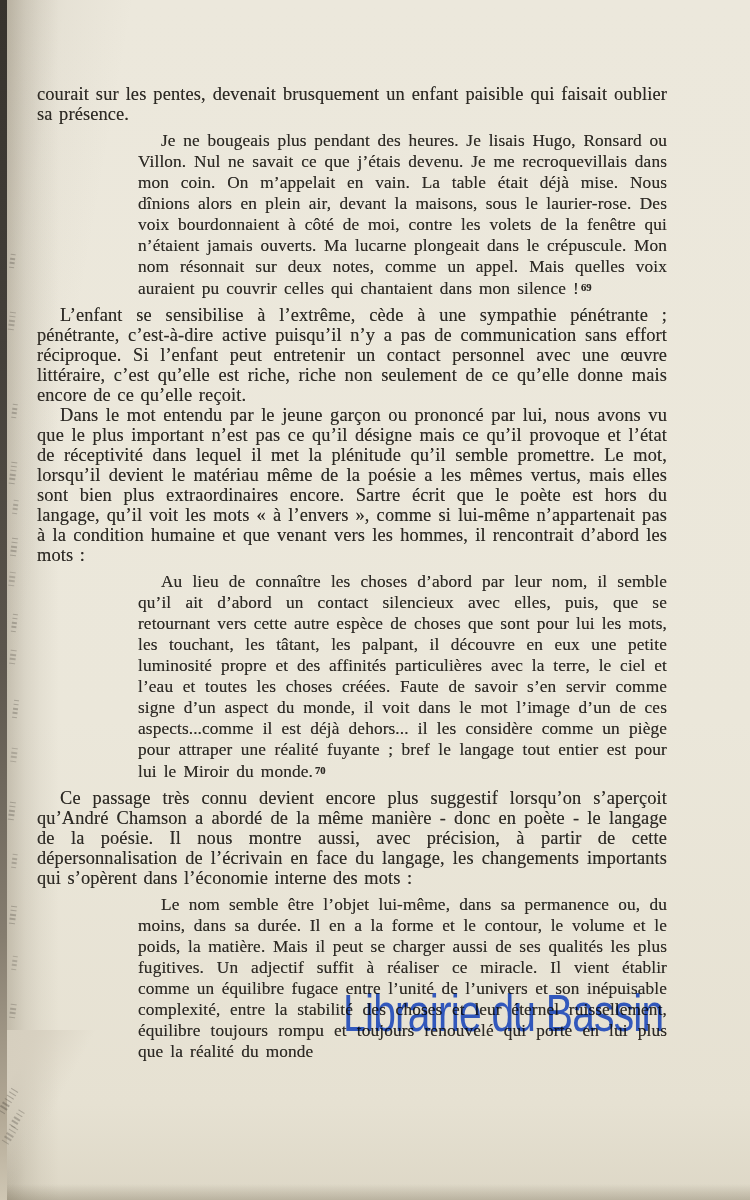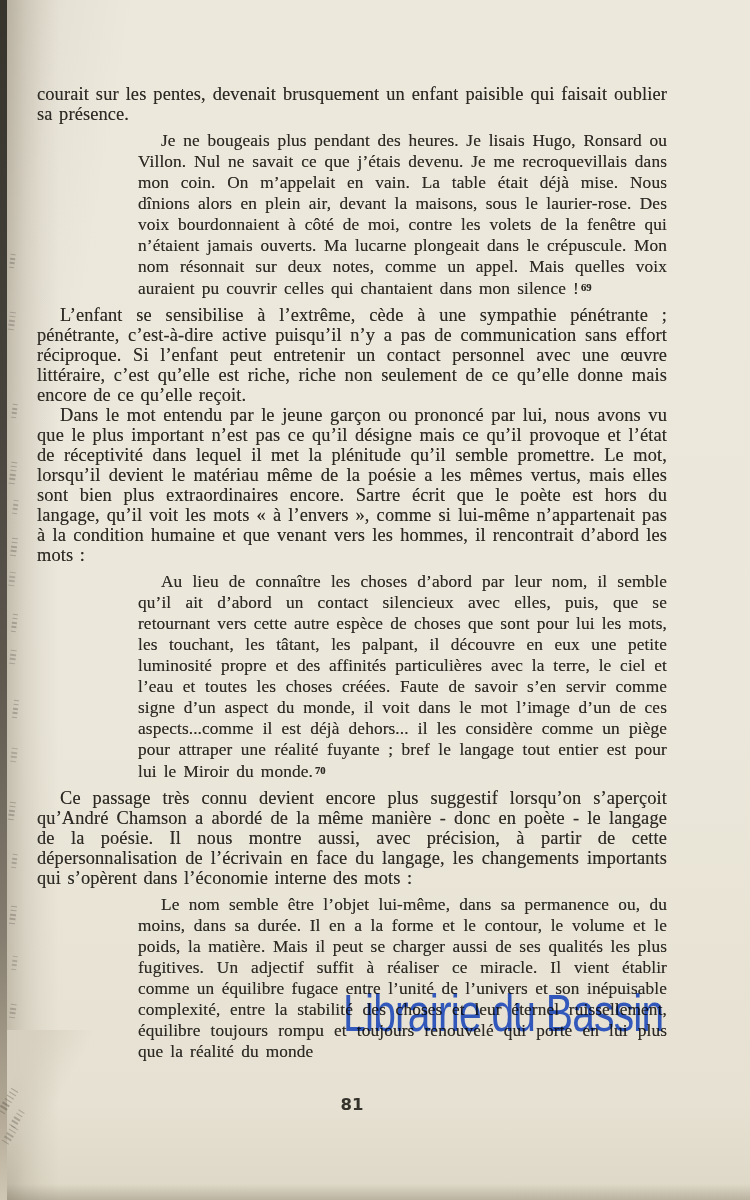--- a/index.html
+++ b/index.html
@@ -98,21 +98,20 @@
 
     <p class="para indent">Dans le mot entendu par le jeune garçon ou prononcé par lui, nous avons vu que le plus important n’est pas ce qu’il désigne mais ce qu’il provoque et l’état de réceptivité dans lequel il met la plénitude qu’il semble promettre. Le mot, lorsqu’il devient le matériau même de la poésie a les mêmes vertus, mais elles sont bien plus extraordinaires encore. Sartre écrit que le poète est hors du langage, qu’il voit les mots « à l’envers », comme si lui-même n’appartenait pas à la condition humaine et que venant vers les hommes, il rencontrait d’abord les mots :</p>
 
     <div class="quote"><span>Au lieu de connaître les choses d’abord par leur nom, il semble qu’il ait d’abord un contact silencieux avec elles, puis, que se retournant vers cette autre espèce de choses que sont pour lui les mots, les touchant, les tâtant, les palpant, il découvre en eux une petite luminosité propre et des affinités particulières avec la terre, le ciel et l’eau et toutes les choses créées. Faute de savoir s’en servir comme signe d’un aspect du monde, il voit dans le mot l’image d’un de ces aspects...comme il est déjà dehors... il les considère comme un piège pour attraper une réalité fuyante ; bref le langage tout entier est pour lui le Miroir du monde.</span><sup class="fn">70</sup></div>
 
     <p class="para indent">Ce passage très connu devient encore plus suggestif lorsqu’on s’aperçoit qu’André Chamson a abordé de la même manière - donc en poète - le langage de la poésie. Il nous montre aussi, avec précision, à partir de cette dépersonnalisation de l’écrivain en face du langage, les changements importants qui s’opèrent dans l’économie interne des mots :</p>
 
     <div class="quote"><span>Le nom semble être l’objet lui-même, dans sa permanence ou, du moins, dans sa durée. Il en a la forme et le contour, le volume et le poids, la matière. Mais il peut se charger aussi de ses qualités les plus fugitives. Un adjectif suffit à réaliser ce miracle. Il vient établir comme un équilibre fugace entre l’unité de l’univers et son inépuisable complexité, entre la stabilité des choses et leur éternel ruissellement, équilibre toujours rompu et toujours renouvelé qui porte en lui plus que la réalité du monde</span></div>
   </div>
 
-  <div class="pagenum">81</div>
 
   <div class="watermark">Librairie du Bassin</div>
 
   <div class="gutter"></div>
   <div class="corner-curl"></div>
   <div class="bottom-shade"></div>
   <div class="spine"></div>
 
   <div class="mark" style="left:10px; top:252px; width:5px; height:16px; opacity:.5"></div>
   <div class="mark" style="left:9px;  top:310px; width:6px; height:20px; opacity:.45"></div>

